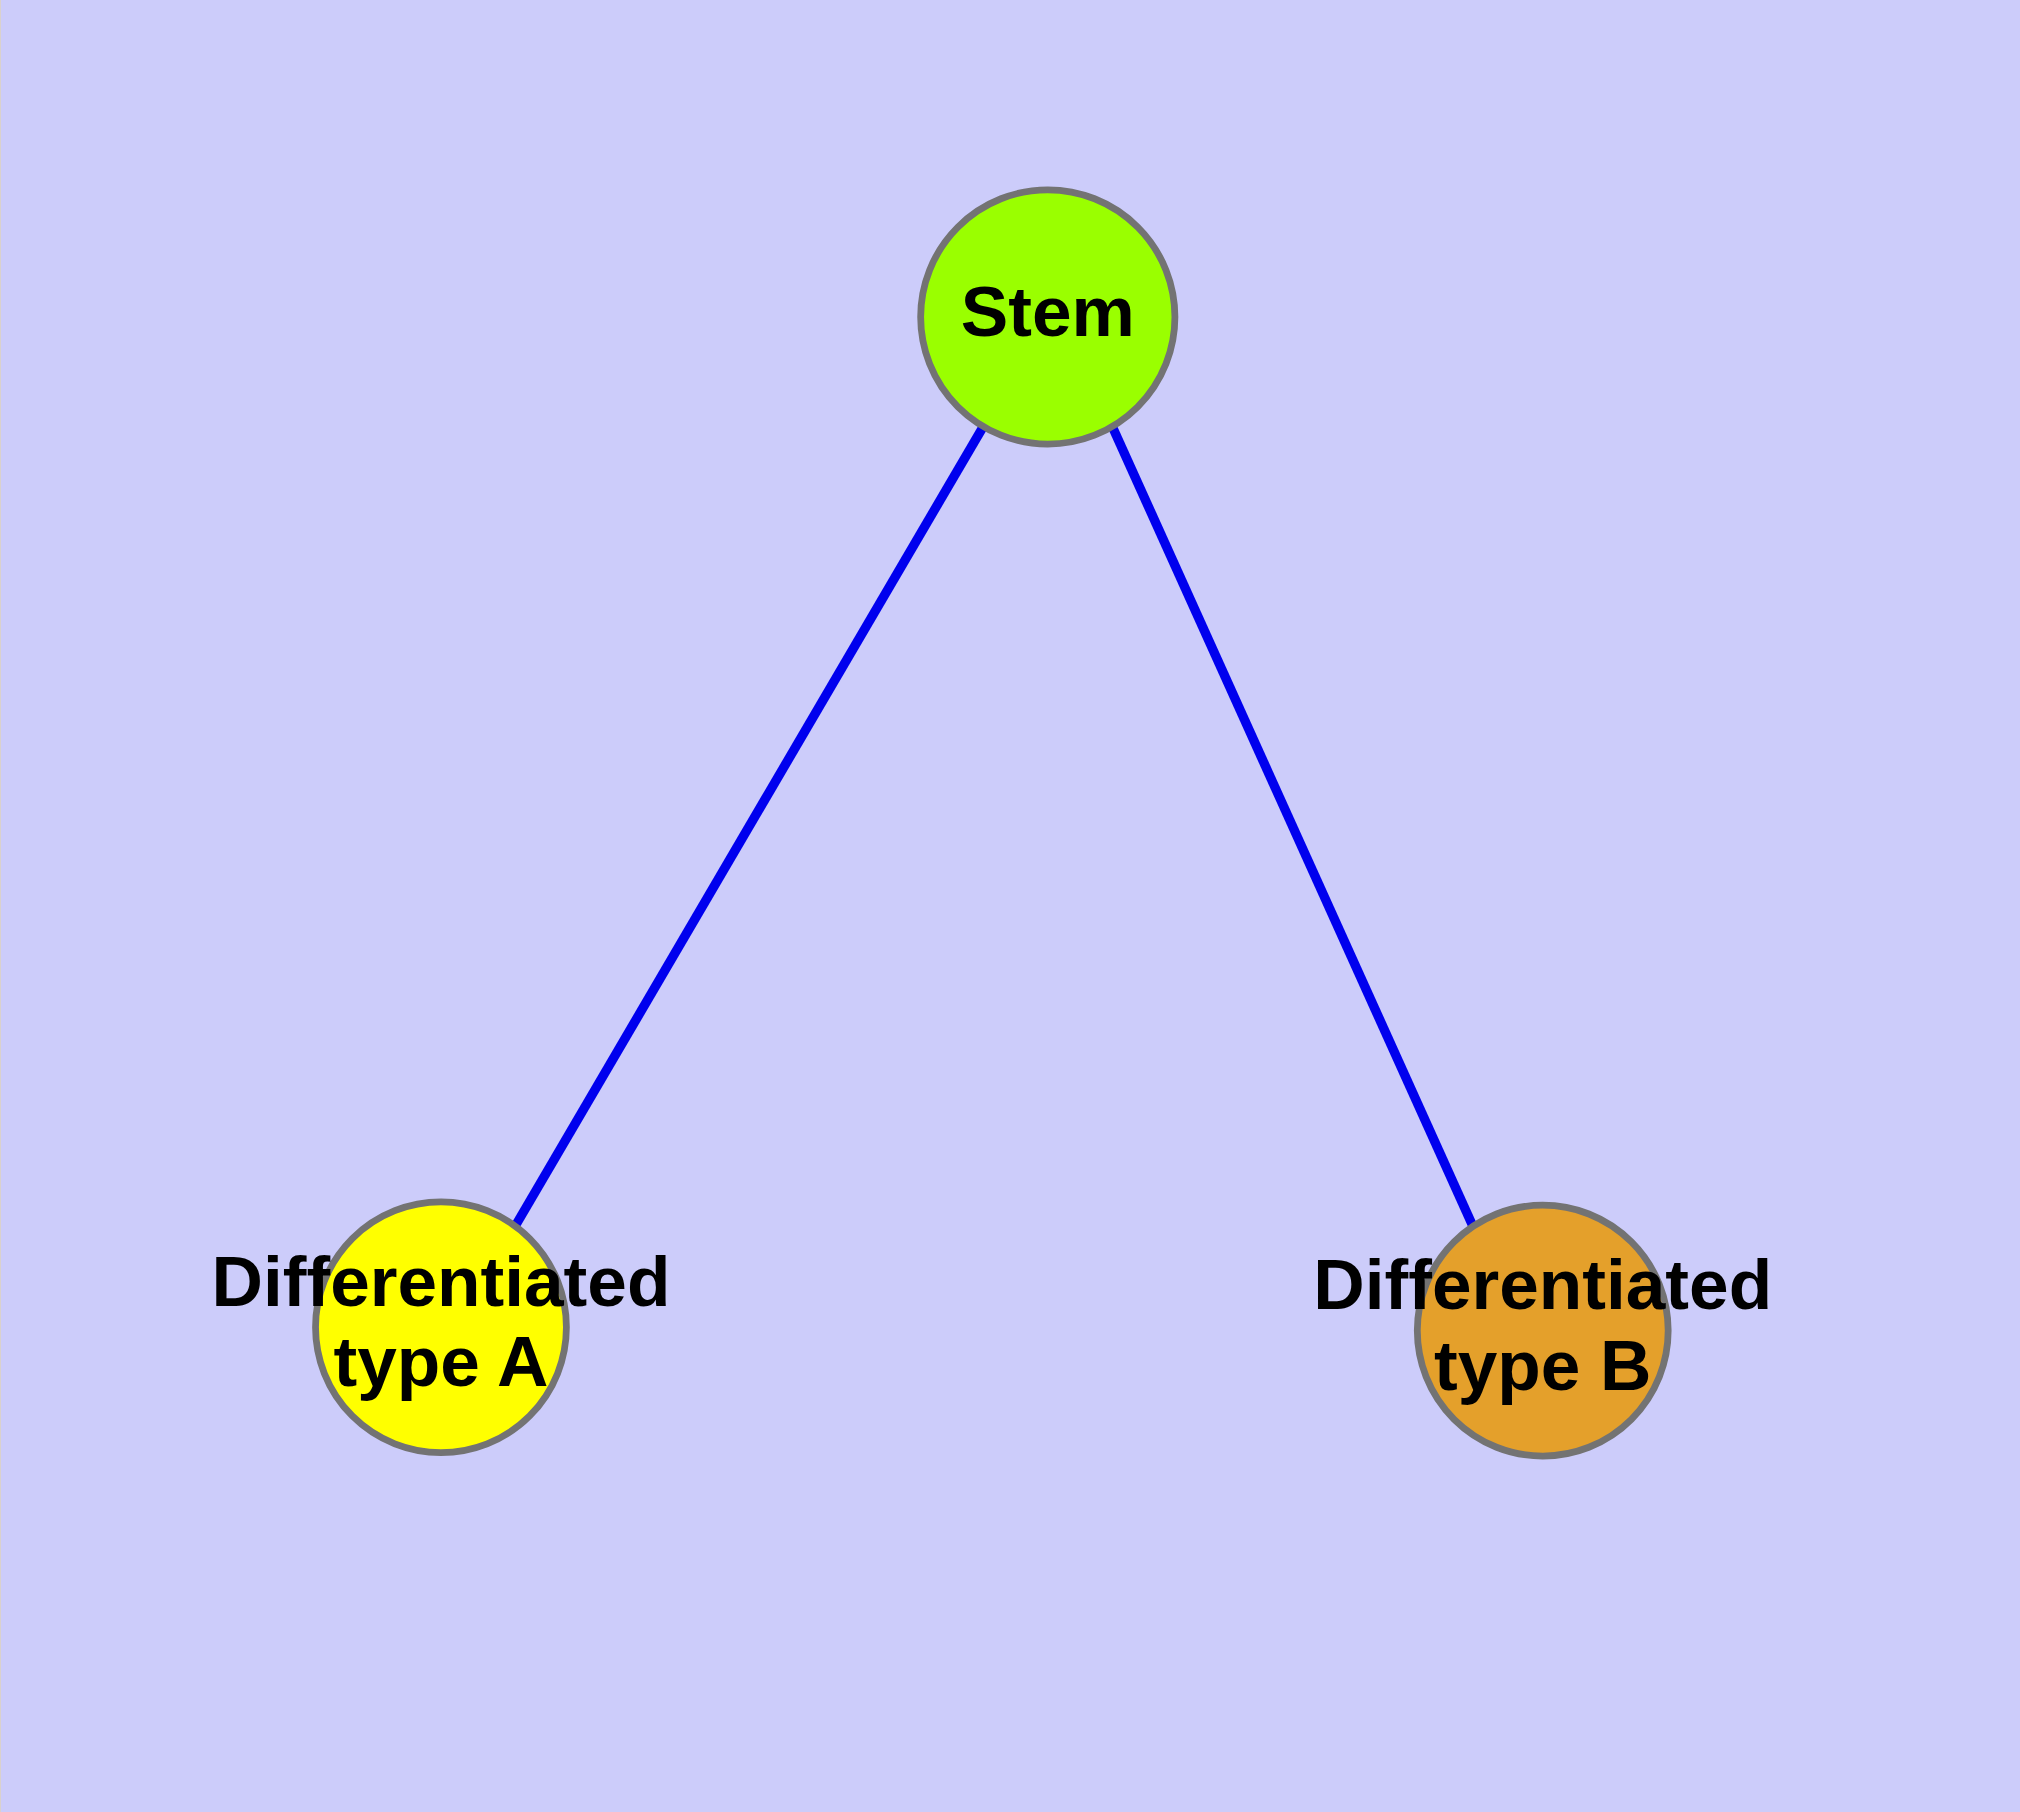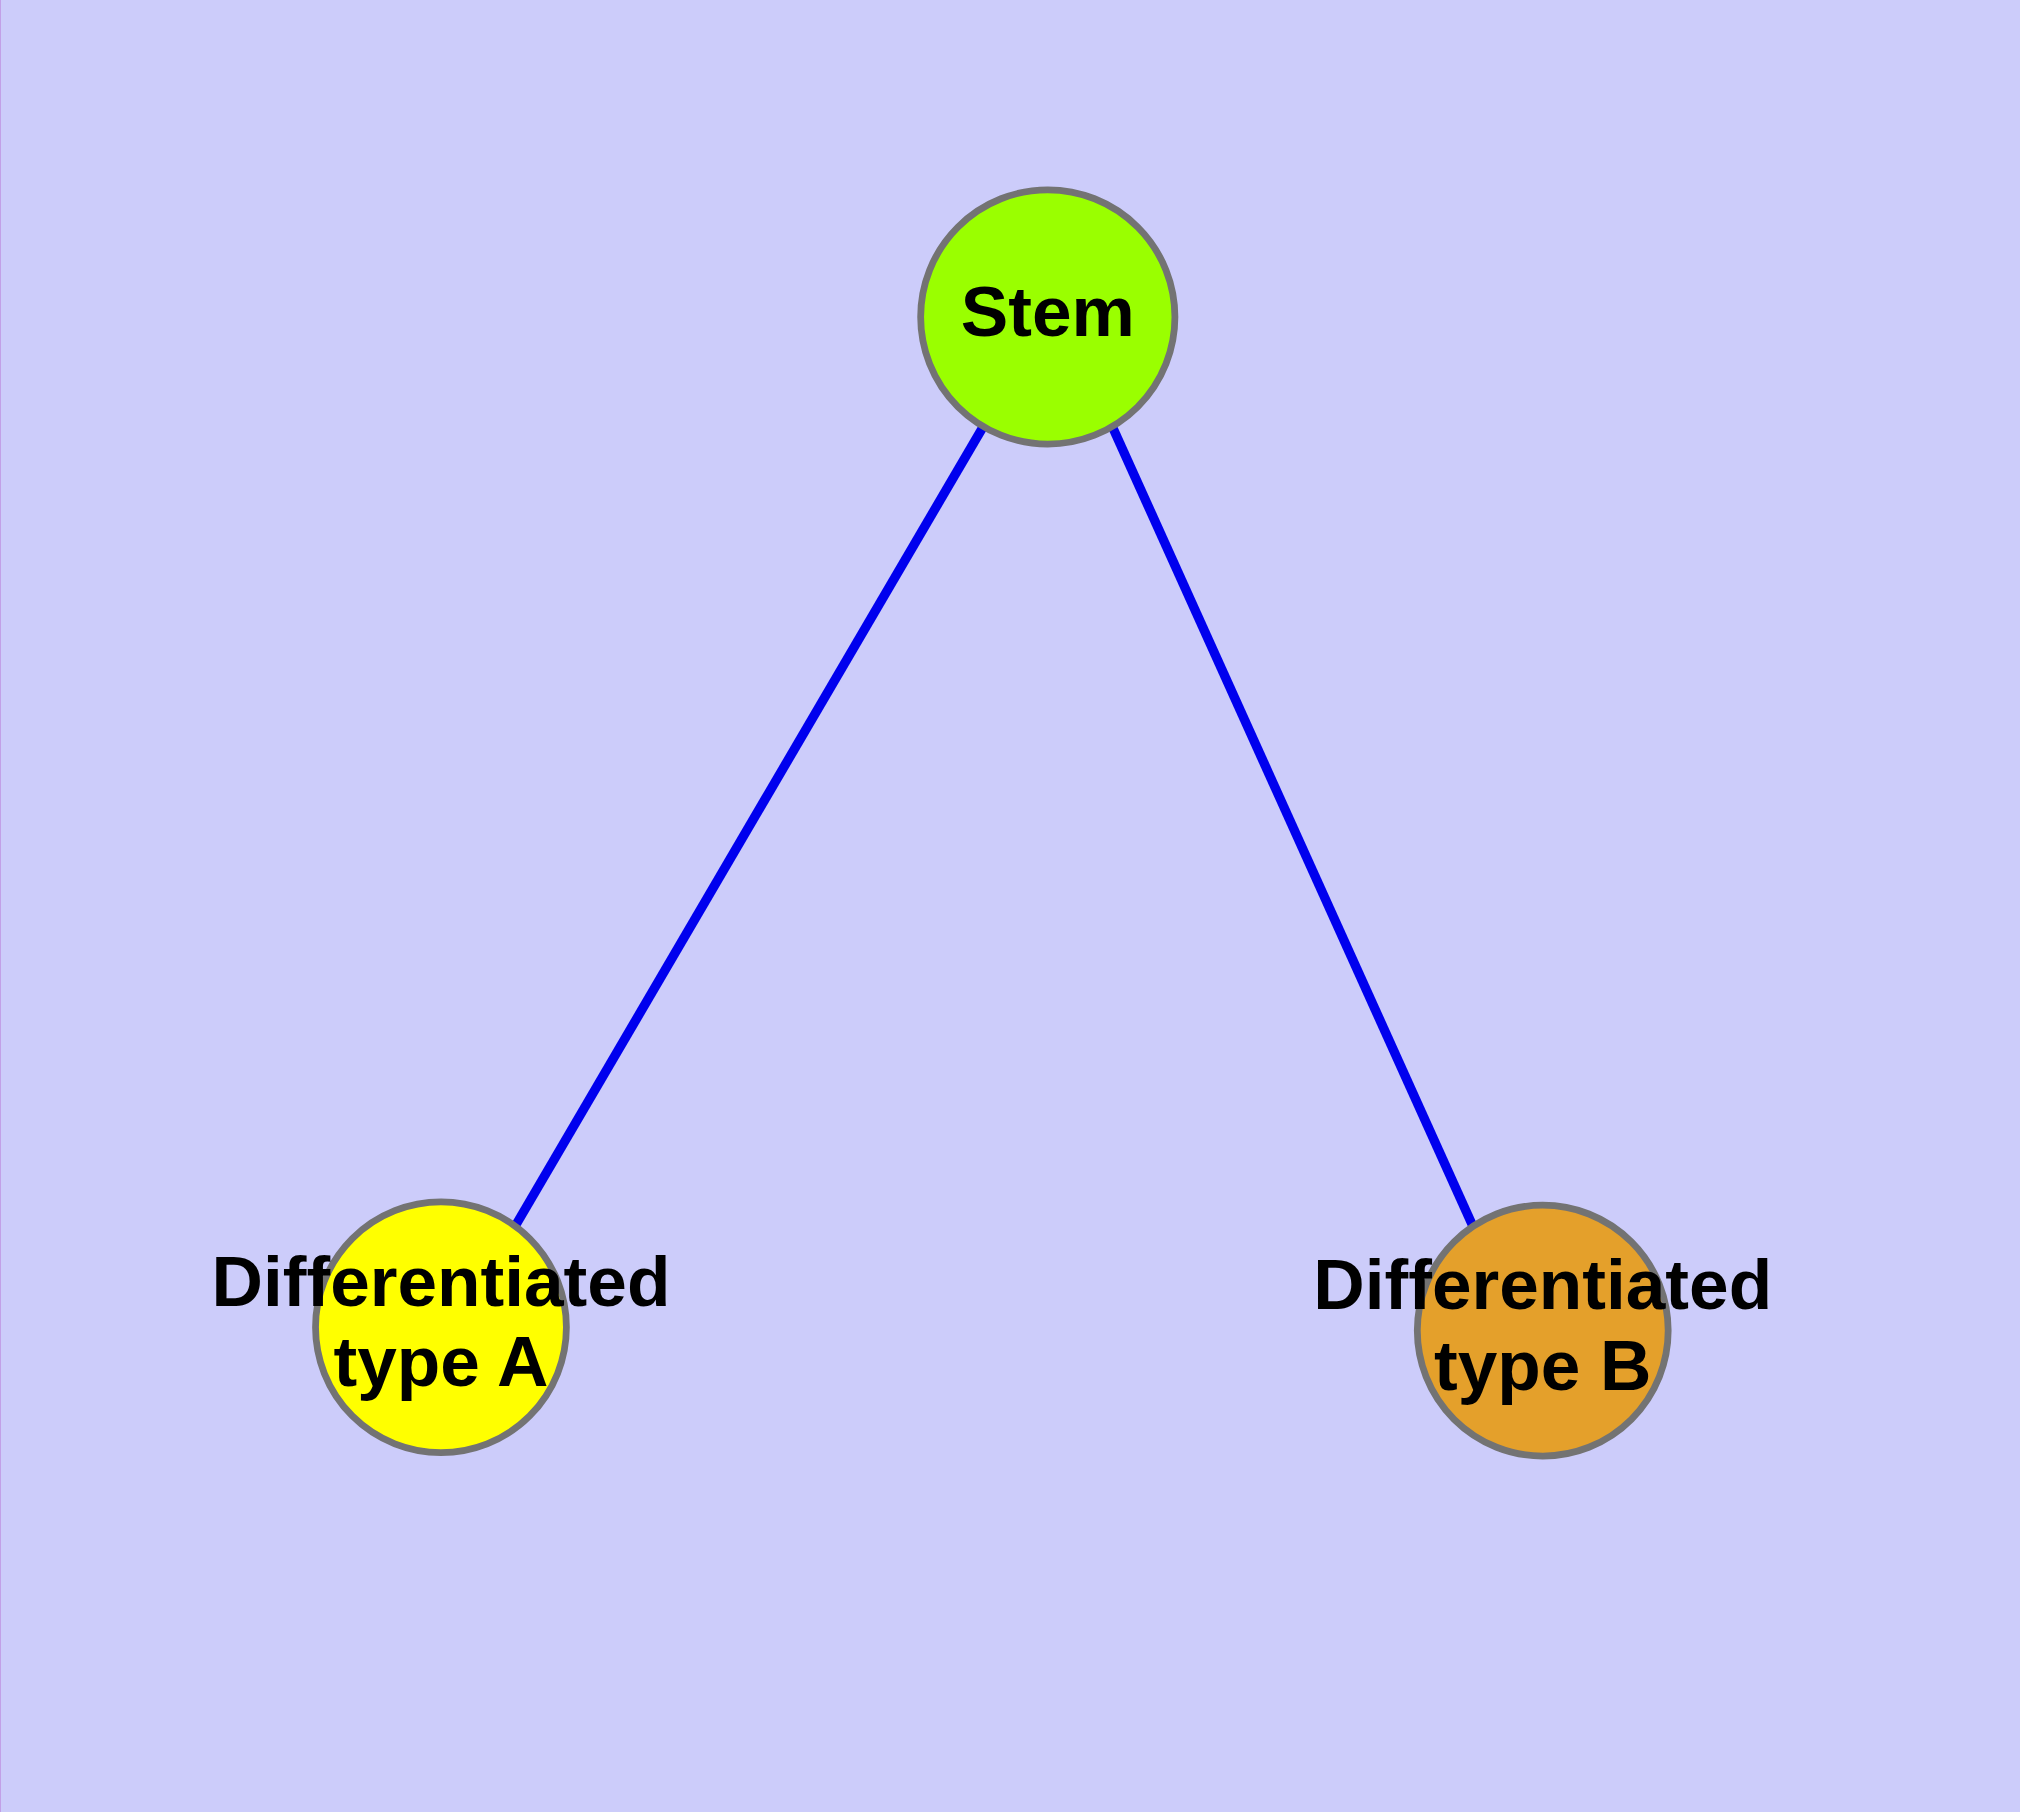--- a/index.html
+++ b/index.html
@@ -32,21 +32,21 @@
     fill: #000000;
     text-anchor: middle;
     dominant-baseline: middle;
     paint-order: normal;
     white-space: pre;
   }
 </style>
 </head>
 <body>
 
-<div id="canvas" style="width: 2021px; height: 1812px; background: #a21caf;">
+<div id="canvas" style="width: 2021px; height: 1812px; background: #fde047;">
   <svg id="graph-svg" viewBox="0 0 2384 2138">
 
     <rect id="bg-rect" x="0" y="0" width="2384" height="2138" fill="#ccccfa"></rect>
 
     <g id="edges-layer">
       <line id="edge-0" stroke-linecap="butt" x1="1160" y1="503" x2="608" y2="1446" stroke="#0000ee" stroke-width="11"></line>
       <line id="edge-1" stroke-linecap="butt" x1="1312" y1="503" x2="1739" y2="1450" stroke="#0000ee" stroke-width="11"></line>
     </g>
 
     <g id="nodes-layer">

